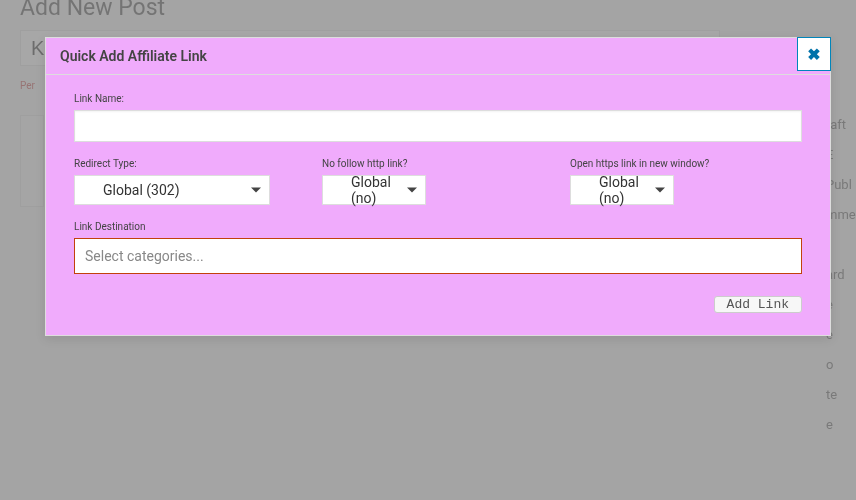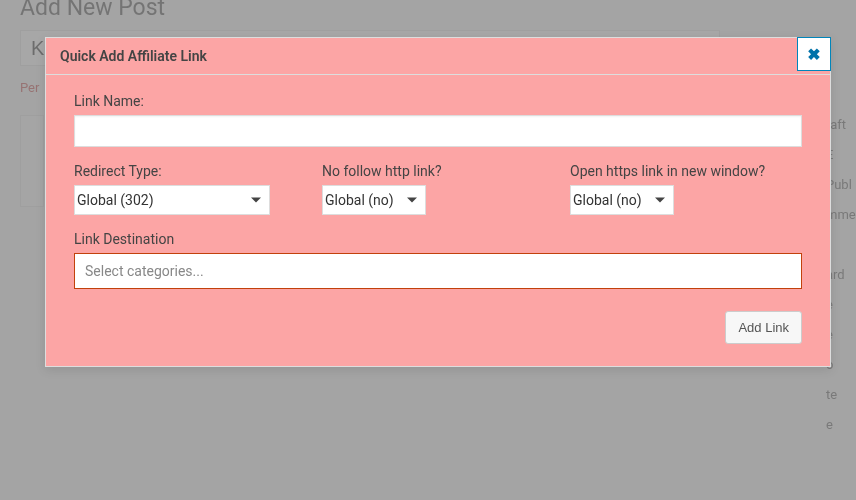--- a/index.html
+++ b/index.html
@@ -56,21 +56,21 @@
       text-align: left;
       opacity: 0.6;
       width: 30px;
       overflow: hidden;
     }
     .modal {
       position: absolute;
       top: 37px;
       left: 45px;
       width: 786px;
-      background: #fca5a5;
+      background: #f0abfc;
       border: 1px solid #ddd;
       box-shadow: 0 3px 10px rgba(0,0,0,0.1);
     }
     .modal-header {
       padding: 10px 14px;
       border-bottom: 1px solid #ddd;
       font-size: 14px;
       color: #444;
       font-weight: 600;
       position: relative;
@@ -92,21 +92,21 @@
       cursor: pointer;
     }
     .modal-body {
       padding: 18px 28px 22px 28px;
     }
     .form-group {
       margin-bottom: 16px;
     }
     .form-label {
       display: block;
-      font-size: 14px;
+      font-size: 10px;
       color: #444;
       margin-bottom: 6px;
     }
     .hint {
       font-style: italic;
       font-size: 12px;
       color: #666;
       margin-bottom: 4px;
     }
     .text-input {
@@ -123,21 +123,21 @@
       gap: 16px;
       margin-bottom: 16px;
     }
     .col1 { width: 246px; }
     .col2 { width: 246px; }
     .col3 { width: 246px; }
     .select {
       height: 30px;
       border: 1px solid #ddd;
       background: #fff;
-      padding: 2px 28px 2px 2px;
+      padding: 2px 28px 2px 28px;
       font-size: 14px;
       color: #333;
       position: relative;
       display: inline-flex;
       align-items: center;
       cursor: pointer;
     }
     .select.wide { width: 196px; }
     .select.narrow { width: 104px; }
     .select-caret {
@@ -162,44 +162,45 @@
       align-items: center;
       cursor: text;
     }
     .modal-footer {
       display: flex;
       justify-content: flex-end;
       gap: 10px;
       margin-top: 22px;
     }
     .btn {
-      height: 33px;
+      height: 17px;
       padding: 0 12px;
       font-size: 13px;
       border-radius: 3px;
       cursor: pointer;
       display: inline-flex;
       align-items: center;
+      font-family: Liberation Mono, monospace;
     }
     .btn-secondary {
       background: #f7f7f7;
       border: 1px solid #ccc;
       color: #555;
     }
     .btn-primary {
       background: #0085ba;
       border: 1px solid #006799;
       color: #fff;
       box-shadow: inset 0 1px 0 rgba(255,255,255,0.2);
     }
     .perm-label {
       position: absolute;
       top: 80px;
       left: 20px;
-      font-size: 13px;
+      font-size: 10px;
       color: #b91c1c;
       opacity: 0.5;
     }
     .toolbar-frag {
       position: absolute;
       top: 115px;
       left: 20px;
       width: 24px;
       height: 92px;
       background: #f5f5f5;

